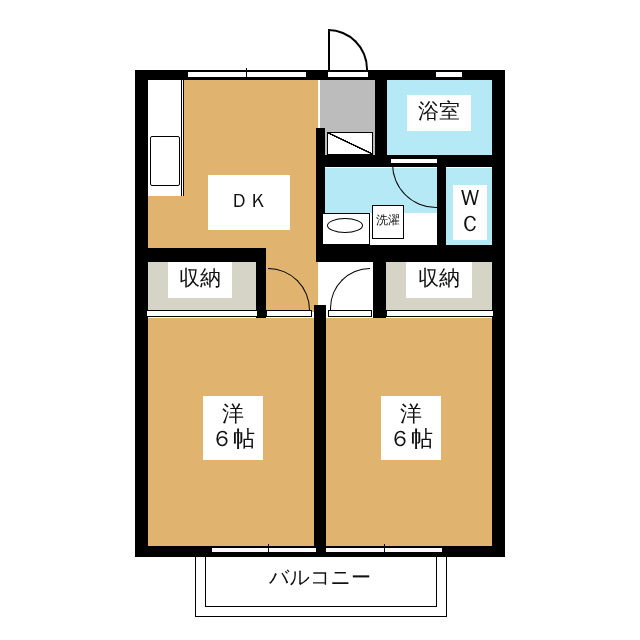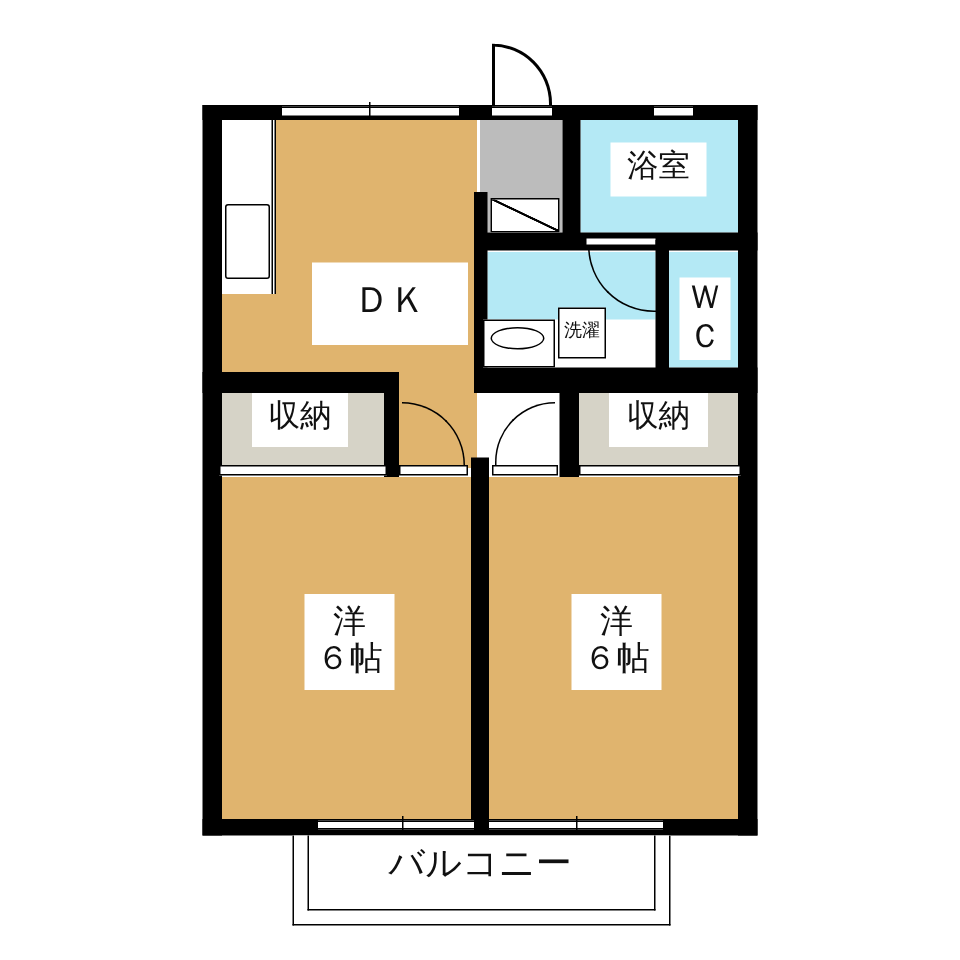--- a/index.html
+++ b/index.html
@@ -72,21 +72,21 @@
 <div class="abs" style="left:330px;top:268px;width:40px;height:42px;border-top:1px solid #000;border-left:1px solid #000;border-radius:40px 0 0 0;"></div>
 
 <div class="abs win" style="left:212px;top:547px;width:104px;height:6px;"></div>
 <div class="abs win" style="left:326px;top:547px;width:116px;height:6px;"></div>
 <div class="abs" style="left:268px;top:544px;width:1px;height:12px;background:#000;"></div>
 <div class="abs" style="left:384px;top:544px;width:1px;height:12px;background:#000;"></div>
 
 <div class="abs" style="left:195px;top:557px;width:252px;height:60px;border:1.5px solid #000;border-top:none;background:#fff;"></div>
 <div class="abs" style="left:205px;top:557px;width:232px;height:50px;border:1.5px solid #000;border-top:none;"></div>
 
-<div class="abs label" style="left:208px;top:175px;width:104px;height:55px;font-size:24px;">
+<div class="abs label" style="left:208px;top:175px;width:82px;height:55px;font-size:19px;">
   <span>ＤＫ</span>
 </div>
 <div class="abs label" style="left:407px;top:95px;width:64px;height:36px;font-size:21px;">
   <span>浴室</span>
 </div>
 <div class="abs label" style="left:453px;top:185px;width:34px;height:55px;font-size:22px;">
   <span>Ｗ</span>
   <span>Ｃ</span>
 </div>
 <div class="abs label" style="left:168px;top:262px;width:64px;height:36px;font-size:21px;">
@@ -96,15 +96,15 @@
   <span>収納</span>
 </div>
 <div class="abs label" style="left:203px;top:396px;width:60px;height:64px;font-size:22px;">
   <span>洋</span>
   <span>６帖</span>
 </div>
 <div class="abs label" style="left:381px;top:396px;width:60px;height:64px;font-size:22px;">
   <span>洋</span>
   <span>６帖</span>
 </div>
-<div class="abs label" style="left:240px;top:562px;width:160px;height:32px;font-size:24px;background:transparent;text-align:right;">
+<div class="abs label" style="left:240px;top:562px;width:160px;height:32px;font-size:20px;background:transparent;text-align:right;">
   <span>バルコニー</span>
 </div>
 
 </body></html>

